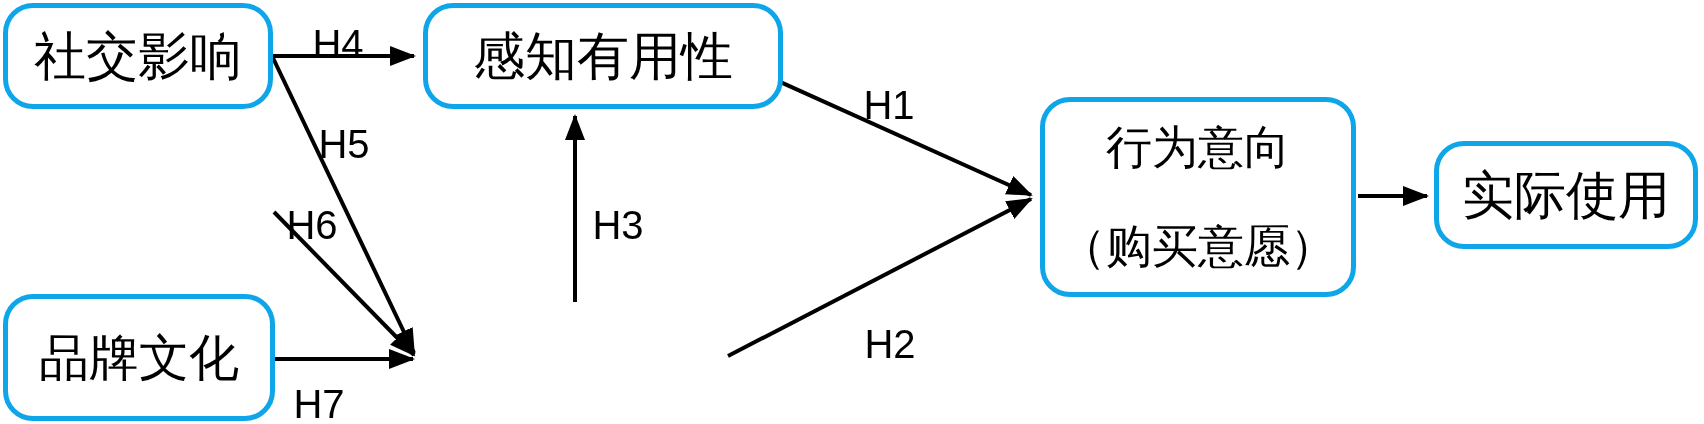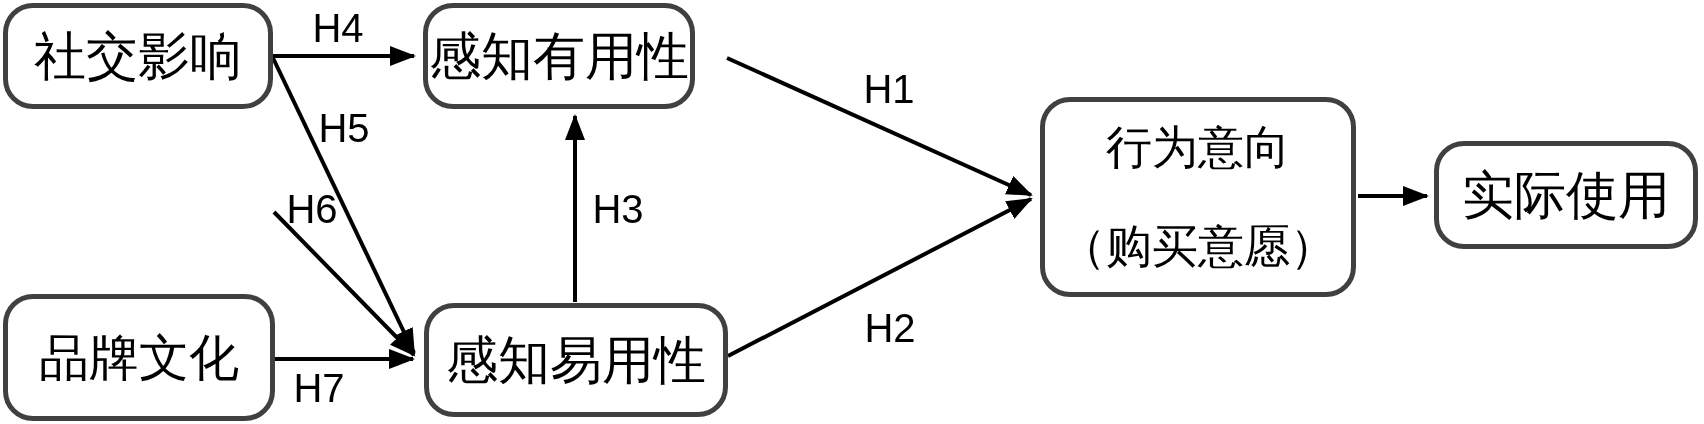--- a/index.html
+++ b/index.html
@@ -18,45 +18,46 @@
   .edges-layer {
     position: absolute;
     left: 0;
     top: 0;
     width: 1704px;
     height: 424px;
   }
   .node {
     position: absolute;
     box-sizing: border-box;
-    border: 5px solid #404040;
+    border: 5px solid #0ea5e9;
     border-radius: 30px;
     background: #ffffff;
     color: #000000;
     display: flex;
     flex-direction: column;
     align-items: center;
     justify-content: center;
     text-align: center;
     line-height: 1.16;
     white-space: nowrap;
   }
   .node-social      { left: 3px;    top: 3px;   width: 270px; height: 106px; font-size: 52px; }
   .node-marketing   { left: 3px;    top: 155px; width: 270px; height: 107px; font-size: 52px; }
   .node-brand       { left: 3px;    top: 294px; width: 272px; height: 127px; font-size: 50px; }
-  .node-pu          { left: 423px;  top: 3px;   width: 272px; height: 106px; font-size: 52px; }
+  .node-pu          { left: 423px;  top: 3px;   width: 360px; height: 106px; font-size: 52px; }
   .node-peou        { left: 424px;  top: 303px; width: 304px; height: 114px; font-size: 52px; }
   .node-bi          { left: 1040px; top: 97px;  width: 316px; height: 200px; font-size: 46px; line-height: 1.3; gap: 39px; }
   .node-au          { left: 1434px; top: 141px; width: 264px; height: 108px; font-size: 52px; }
   .edge-label {
     position: absolute;
     transform: translate(-50%, -50%);
     font-size: 40px;
     color: #000000;
     white-space: nowrap;
+    margin-top: 16px;
   }
   .lbl-h1 { left: 889px; top: 89px;  }
   .lbl-h2 { left: 890px; top: 328px; text-align: right; }
   .lbl-h3 { left: 618px; top: 209px; }
   .lbl-h4 { left: 338px; top: 28px;  }
   .lbl-h5 { left: 344px; top: 128px; }
   .lbl-h6 { left: 312px; top: 209px; }
   .lbl-h7 { left: 319px; top: 388px; }
 </style>
 </head>
@@ -86,23 +87,20 @@
 
 
   <div class="node node-brand">
     <span>品牌文化</span>
   </div>
 
   <div class="node node-pu">
     <span>感知有用性</span>
   </div>
 
-  <div class="node node-peou">
-    <span>感知易用性</span>
-  </div>
 
   <div class="node node-bi">
     <span>行为意向</span>
     <span>（购买意愿）</span>
   </div>
 
   <div class="node node-au">
     <span>实际使用</span>
   </div>
 

